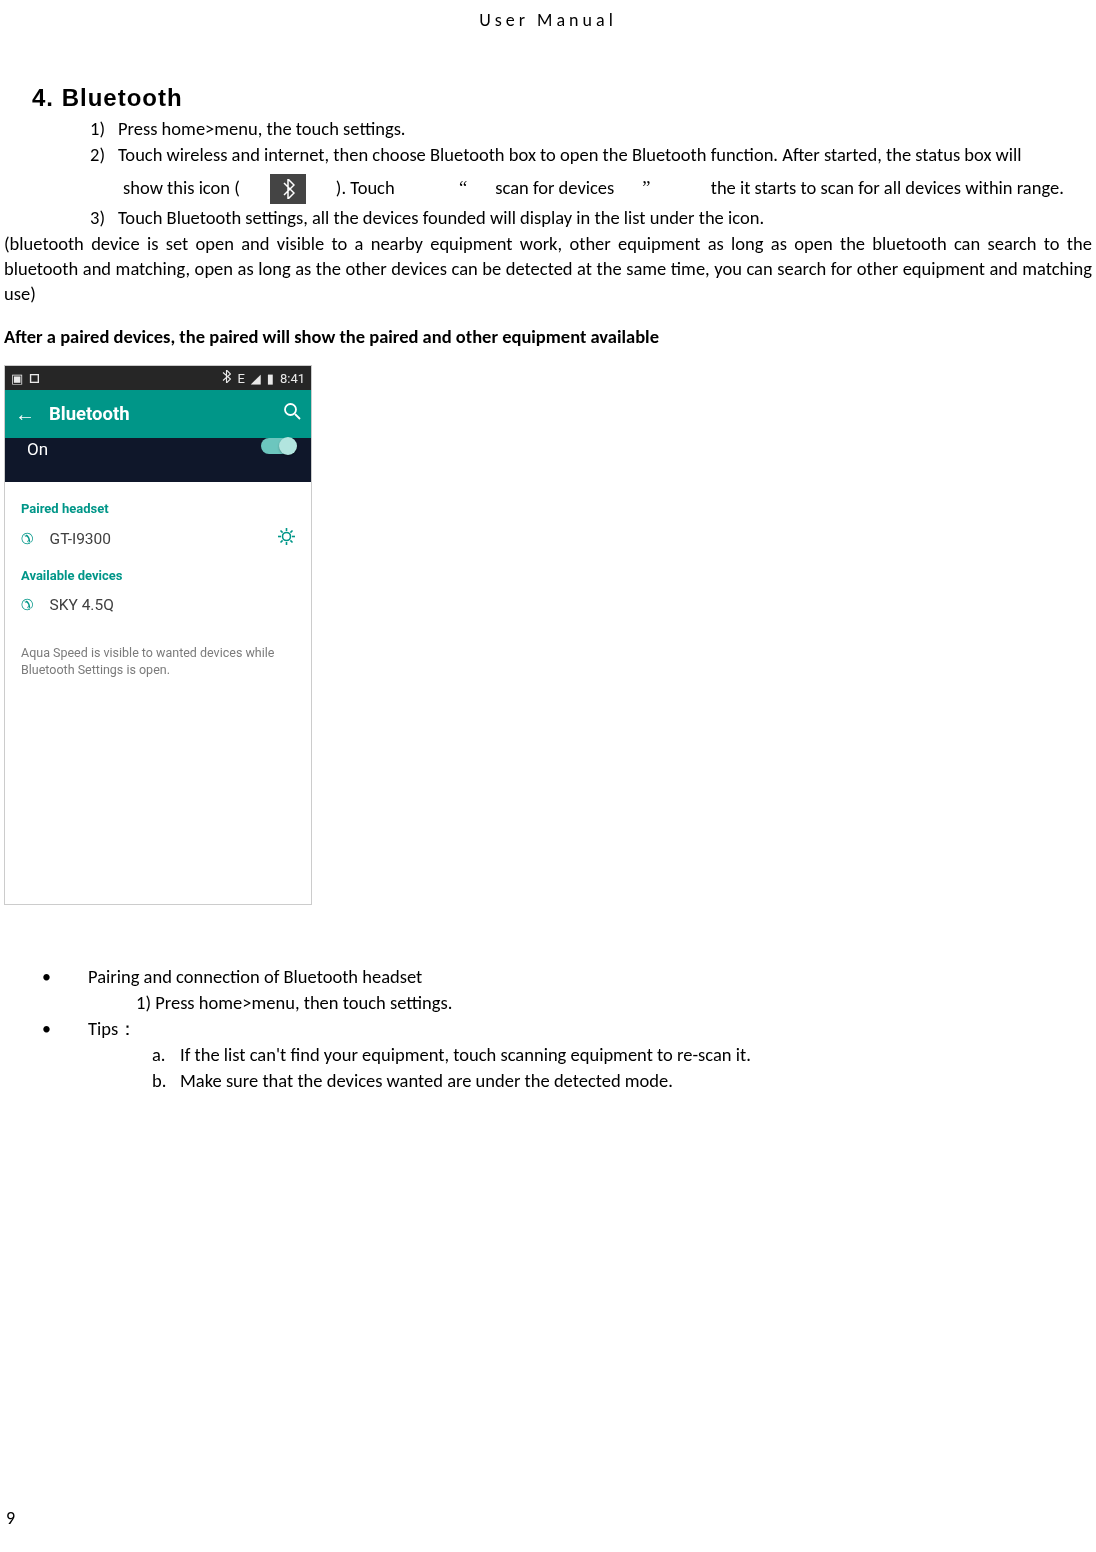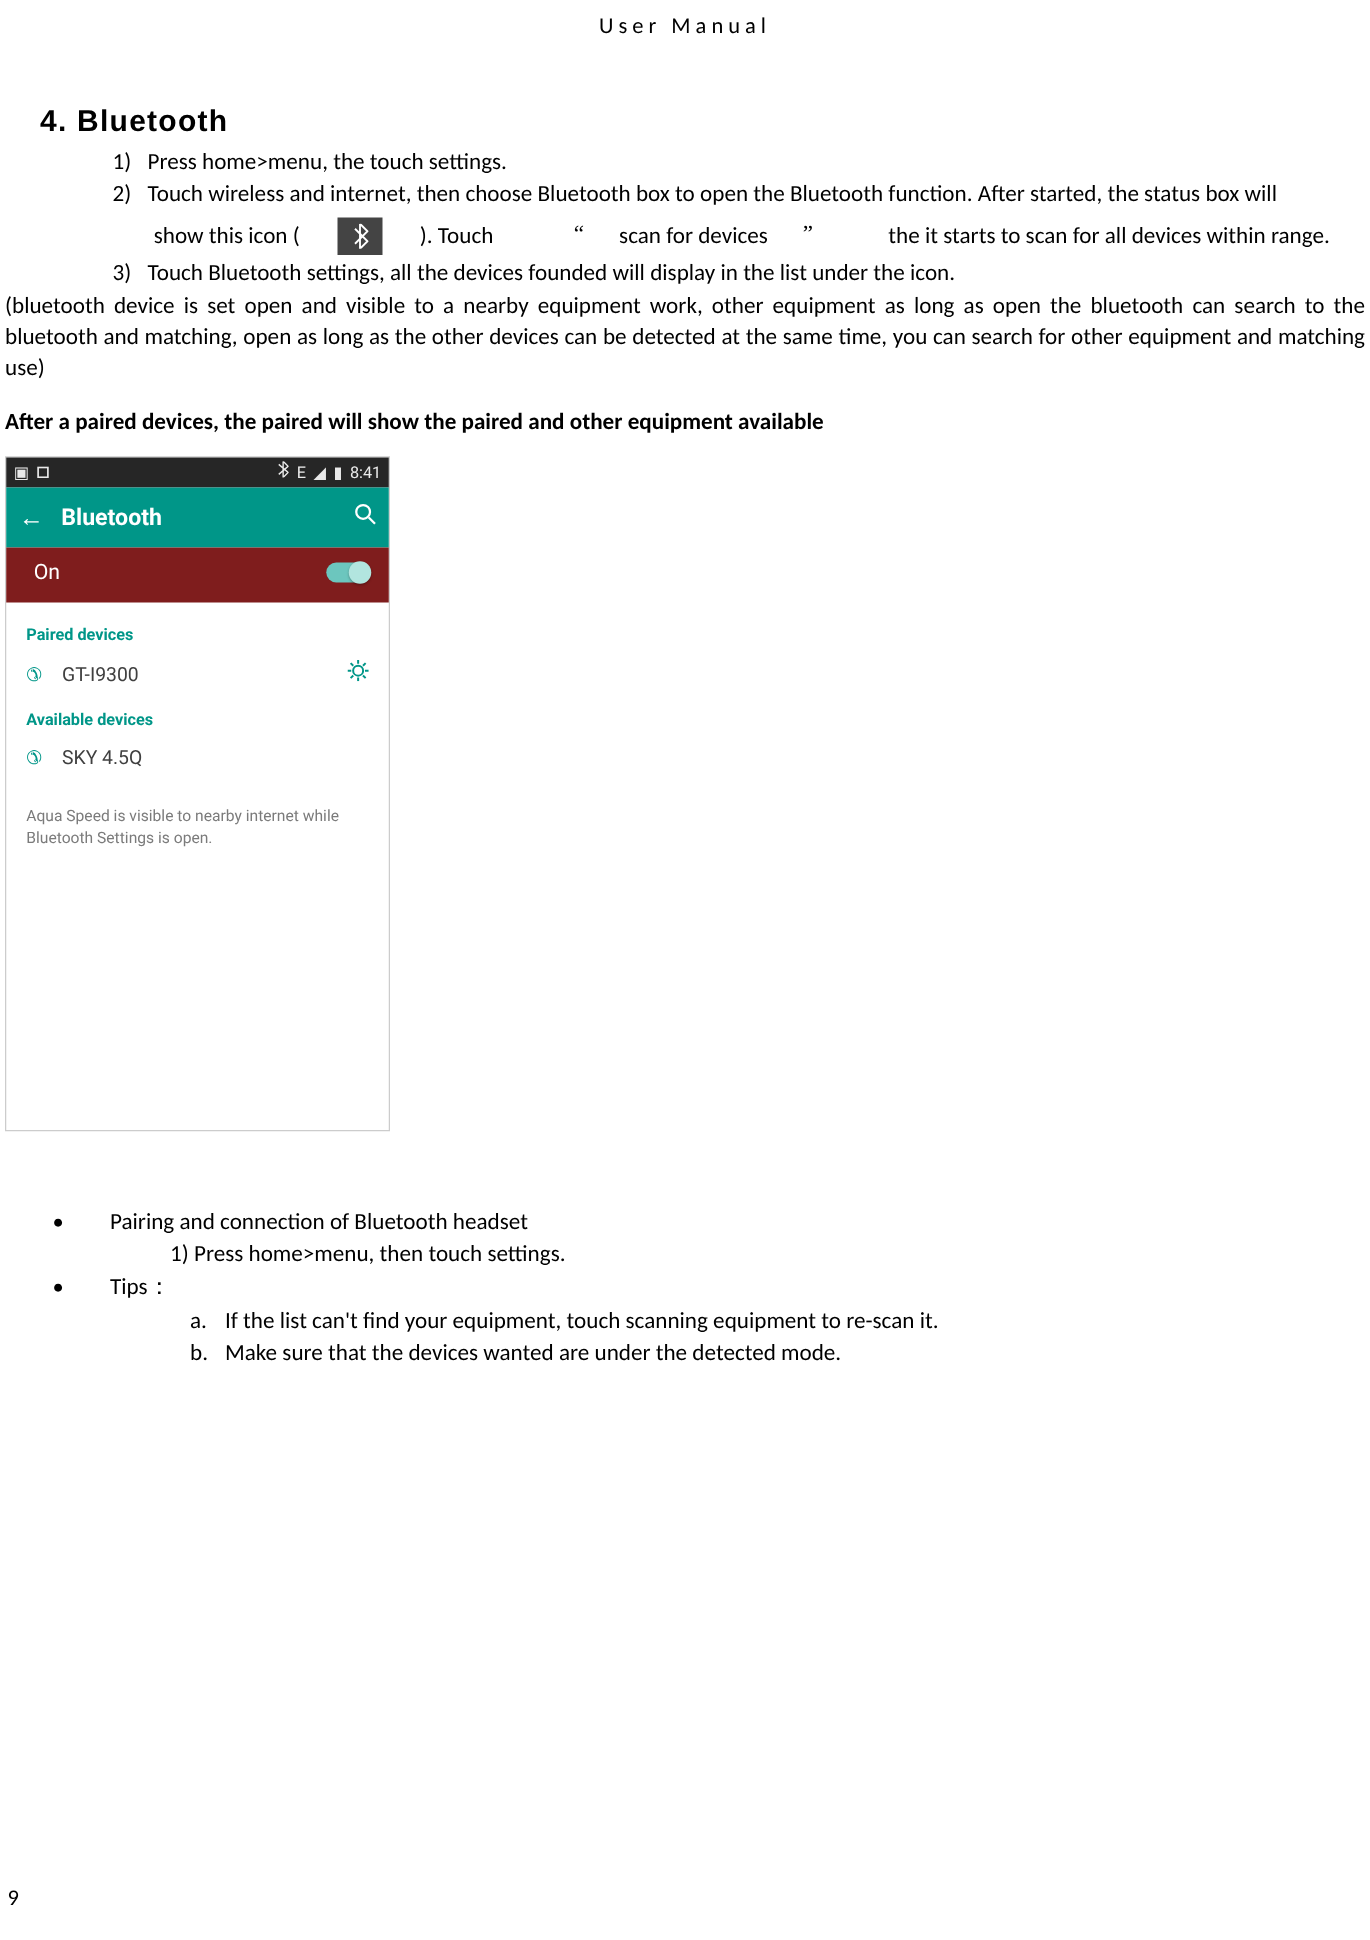--- a/index.html
+++ b/index.html
@@ -114,24 +114,24 @@
       align-items: center;
       padding: 0 10px;
       justify-content: space-between;
     }
     .appbar .left { display: flex; align-items: center; gap: 14px; }
     .appbar .title { font-size: 18.5px; font-weight: 700; }
     .appbar .arrow { font-size: 20px; }
     .appbar .search { font-size: 18px; }
     .togglerow {
       height: 44px;
-      background: #7f1d1d;
+      background: #0f172a;
       color: #fff;
       display: flex;
-      align-items: center;
+      align-items: flex-start;
       justify-content: space-between;
       padding: 0 16px 4px 22px;
     }
     .togglerow .lbl { font-size: 17px; }
     .switch {
       width: 34px;
       height: 16px;
       border-radius: 10px;
       background: #6cc6be;
       position: relative;
@@ -287,21 +287,21 @@
         <svg width="18" height="18" viewBox="0 0 18 18">
             <circle cx="7.5" cy="7.5" r="5.5" stroke="#fff" stroke-width="1.8" fill="none"></circle>
             <line x1="12" y1="12" x2="17" y2="17" stroke="#fff" stroke-width="1.8"></line>
           </svg>
       </span>
     </div>
     <div class="togglerow">
       <span class="lbl">On</span>
       <span class="switch"></span>
     </div>
-    <div class="section-label">Paired devices</div>
+    <div class="section-label">Paired headset</div>
     <div class="dev-row">
       <div class="left">
         <span class="phone-ico">✆</span>
         <span class="name">GT-I9300</span>
       </div>
       <span class="gear">
         <svg width="17" height="17" viewBox="0 0 17 17">
             <circle cx="8.5" cy="8.5" r="4" stroke="#009688" stroke-width="1.6" fill="none"></circle>
             <g stroke="#009688" stroke-width="1.6">
               <line x1="8.5" y1="0" x2="8.5" y2="3"></line>
@@ -316,21 +316,21 @@
           </svg>
       </span>
     </div>
     <div class="section-label" style="padding-top:8px;">Available devices</div>
     <div class="dev-row">
       <div class="left">
         <span class="phone-ico">✆</span>
         <span class="name">SKY 4.5Q</span>
       </div>
     </div>
-    <div class="footnote">Aqua Speed is visible to nearby internet while Bluetooth Settings is open.</div>
+    <div class="footnote">Aqua Speed is visible to wanted devices while Bluetooth Settings is open.</div>
   </div>
 
   <div class="bul-section">
     <div class="bul-row">
       <span class="bul-dot">•</span>
       <span class="bul-body">Pairing and connection of Bluetooth headset</span>
     </div>
     <div class="sub1">1) Press home&gt;menu, then touch settings.</div>
     <div class="bul-row" style="margin-top:1px;">
       <span class="bul-dot">•</span>

